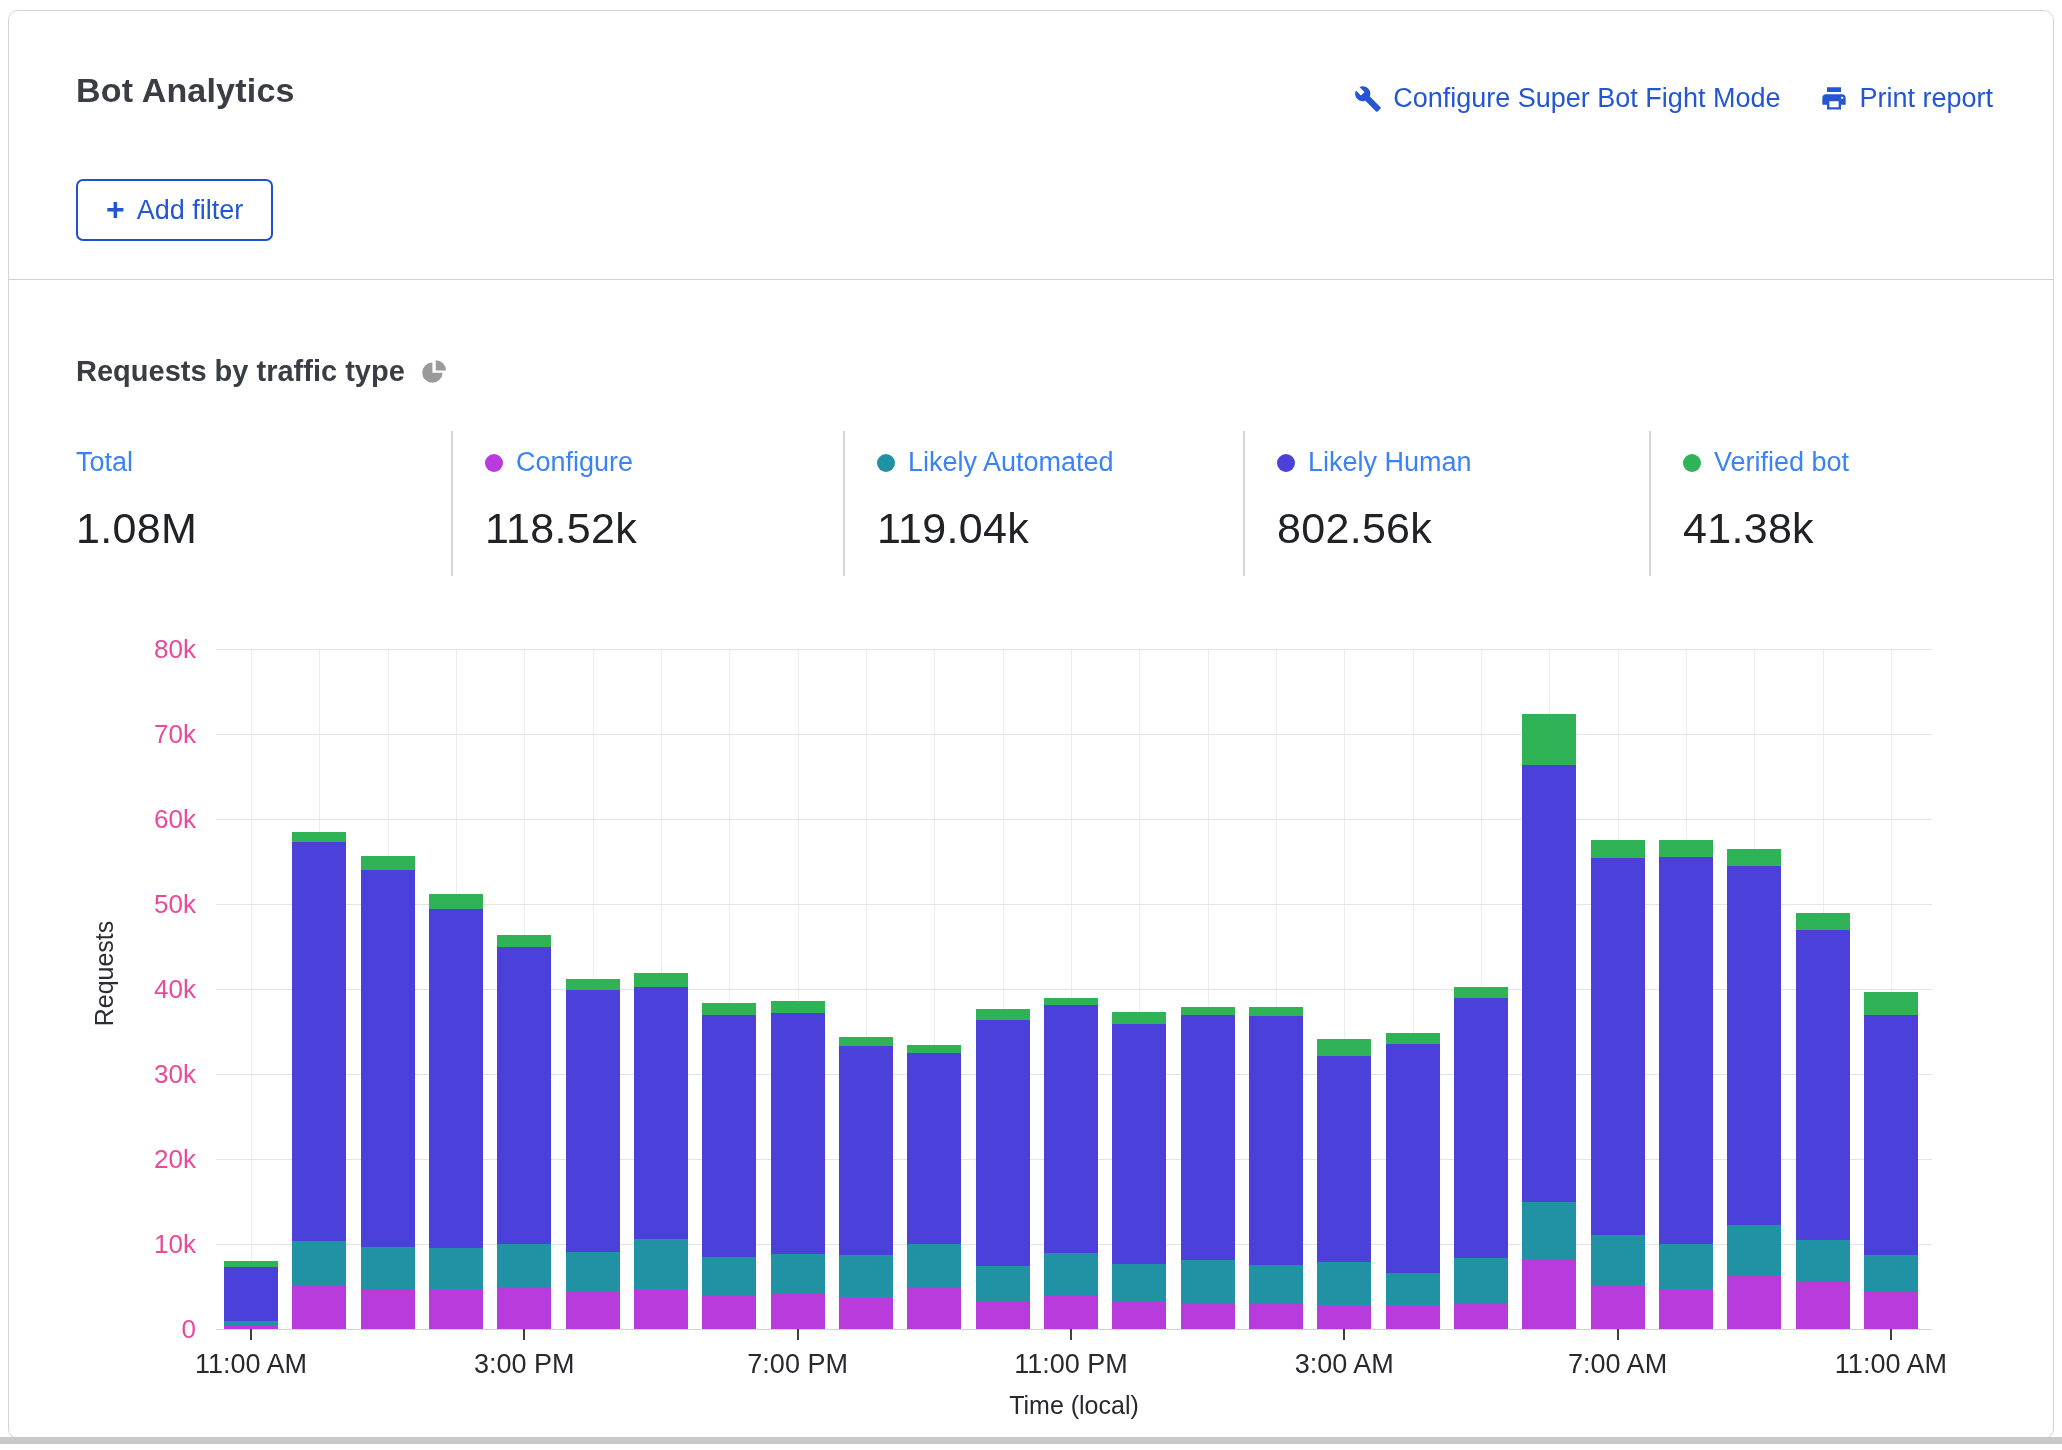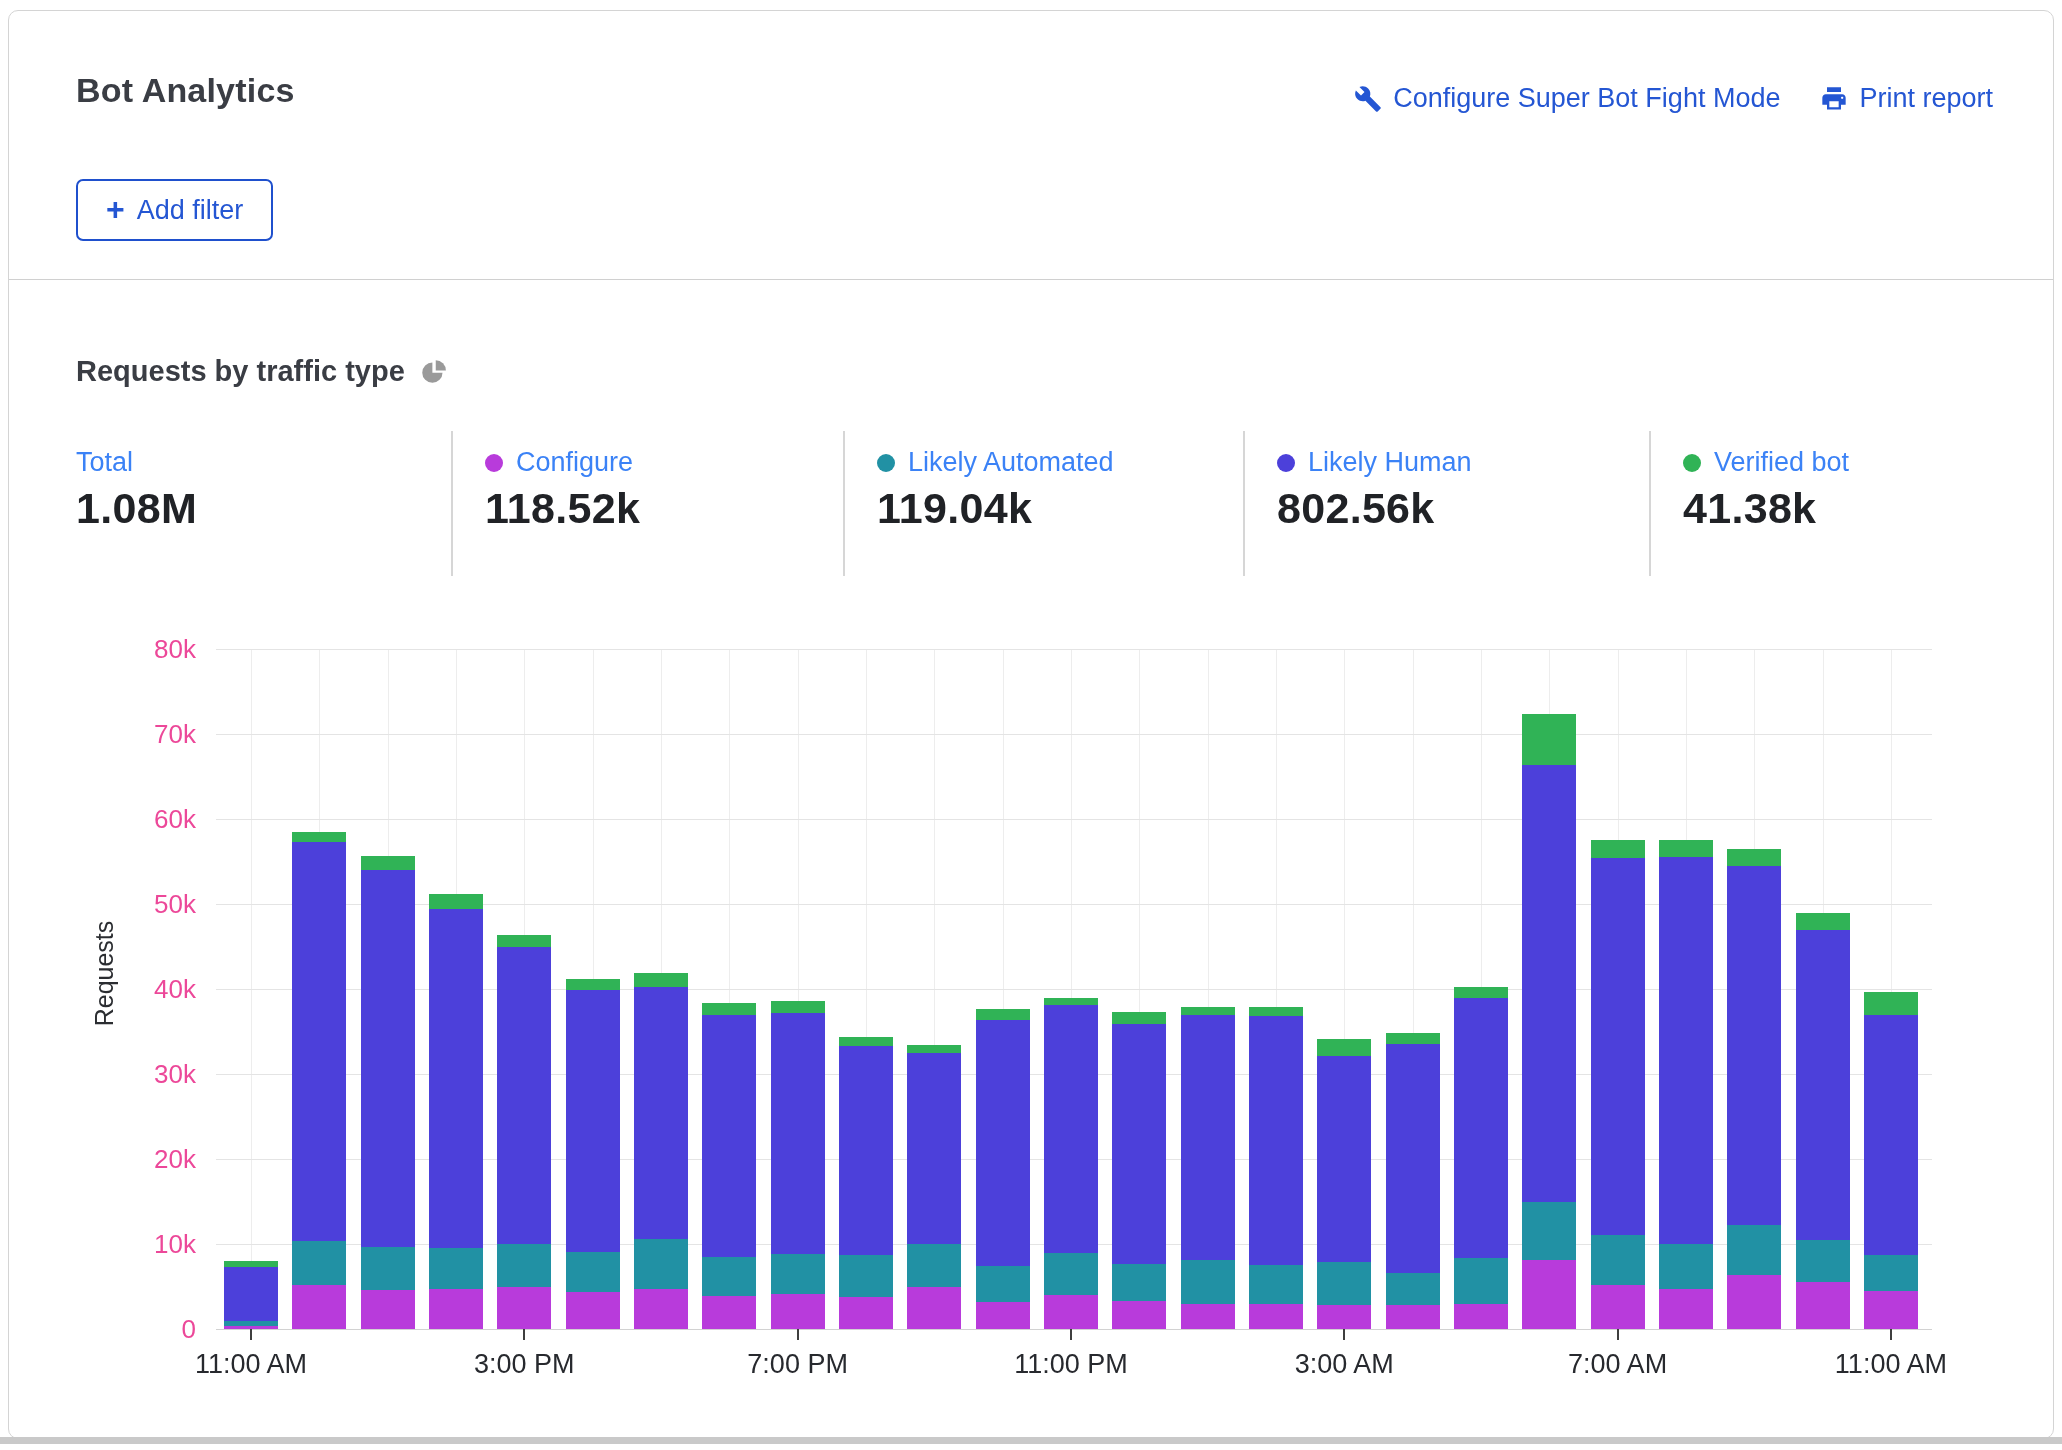--- a/index.html
+++ b/index.html
@@ -28,21 +28,21 @@
   
   .section-title-row{position:absolute;left:67px;top:344px;display:flex;align-items:center;gap:15px;}
   .section-title{font-size:29px;font-weight:bold;color:#3a3d44;margin:0;}
   .pie-icon{width:27px;height:27px;}
   
   .stats-row{position:absolute;left:67px;top:420px;display:flex;height:145px;}
   .stat{box-sizing:border-box;padding-top:16px;}
   .stat.with-border{border-left:2px solid #d6d6d6;padding-left:32px;}
   .stat-label-row{display:flex;align-items:center;gap:13px;font-size:27px;color:#3b82f6;}
   .dot{width:18px;height:18px;border-radius:50%;display:inline-block;}
-  .stat-value{margin-top:6px;font-size:43px;font-weight:bold;color:#202226;letter-spacing:.3px;}
+  .stat-value{margin-top:26px;font-size:43px;font-weight:normal;color:#202226;letter-spacing:.3px;}
   
   .chart-area{position:absolute;left:207px;top:638px;width:1716px;height:680px;}
   .vgrid{position:absolute;top:0;width:1px;height:680px;background:#ededed;}
   .hgrid{position:absolute;left:0;width:100%;height:1px;background:#e4e4e4;}
   .hgrid.zero{background:#d2d2d2;}
   .bar{position:absolute;bottom:0;width:54px;}
   .seg{position:absolute;left:0;width:100%;}
   .ytick{position:absolute;left:-190px;width:170px;text-align:right;font-size:26px;
          color:#ec4899;line-height:26px;}
   .ylab{position:absolute;left:-187px;top:310px;width:150px;text-align:center;
@@ -123,20 +123,21 @@
     <div class="stat-label-row">
       <span class="dot" style="background: rgb(48, 179, 86);"></span>
       <span class="stat-label">Verified bot</span>
     </div>
     <div class="stat-value">41.38k</div>
   </div>
     </div>
 
   <div class="chart-area" id="chart-area">
     <div class="ylab">Requests</div>
+    <div class="xlab">Time (local)</div>
   <div class="vgrid" style="left: 35px;"></div>
       <div class="vgrid" style="left: 103.33px;"></div>
       <div class="vgrid" style="left: 171.66px;"></div>
       <div class="vgrid" style="left: 239.99px;"></div>
       <div class="vgrid" style="left: 308.32px;"></div>
       <div class="vgrid" style="left: 376.65px;"></div>
       <div class="vgrid" style="left: 444.98px;"></div>
       <div class="vgrid" style="left: 513.31px;"></div>
       <div class="vgrid" style="left: 581.64px;"></div>
       <div class="vgrid" style="left: 649.97px;"></div>

